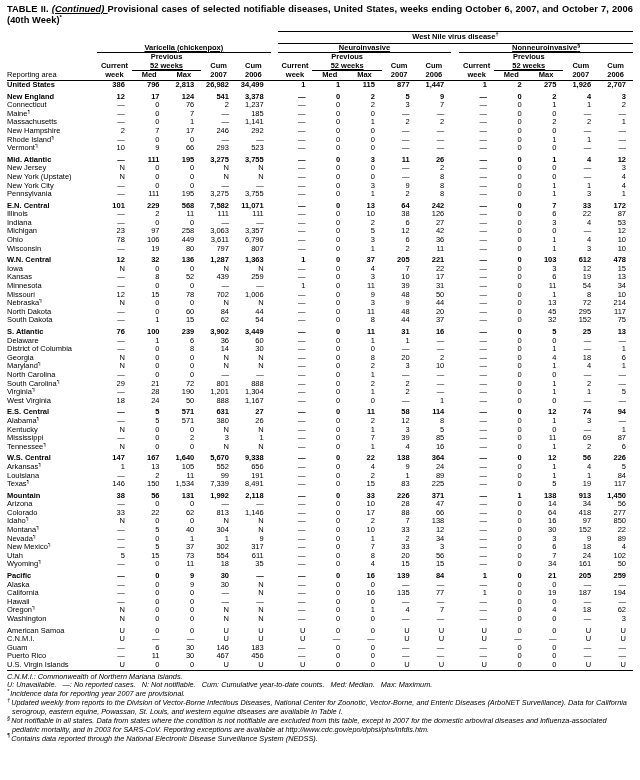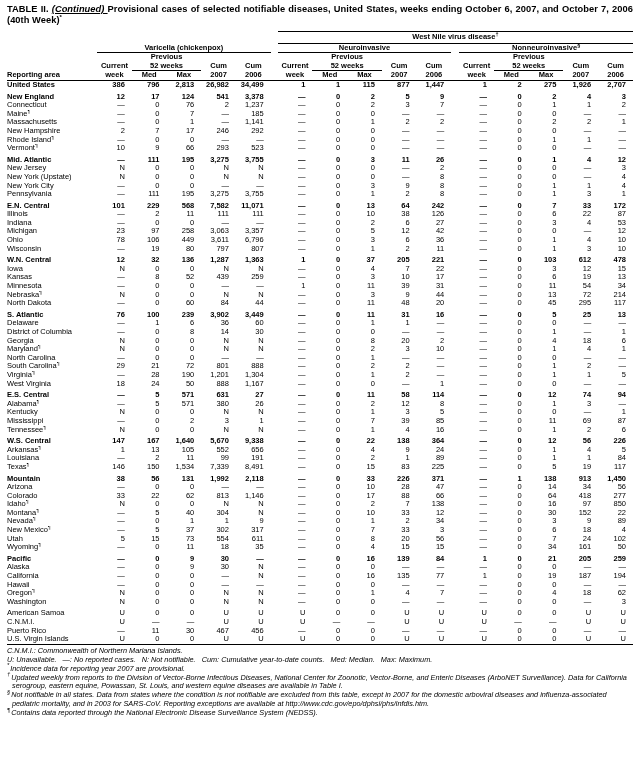--- a/index.html
+++ b/index.html
@@ -12,23 +12,23 @@
   .doc-title .bi{font-style:italic;text-decoration:underline;}
   .doc-title sup{font-size:6px;vertical-align:super;line-height:0;}
 
   table.tbl{border-collapse:collapse;table-layout:fixed;width:626px;
             margin-top:5px;border-bottom:1px solid #000;}
   .tbl td{padding:0;font-size:7.5px;line-height:8.6px;vertical-align:bottom;
           overflow:hidden;white-space:nowrap;}
   thead td{font-weight:bold;font-size:7.5px;text-align:center;line-height:9px;}
   thead .wnv-cell{border-top:1px solid #000;border-bottom:1px solid #000;
                   height:11px;vertical-align:middle;}
-  thead .rule-b{border-bottom:1px solid #000;}
+  thead .rule-b{border-bottom:1px solid #000;text-decoration:underline;}
   thead tr.hrow-last td{border-bottom:1.7px solid #000;}
-  thead td.ra{text-align:left;font-weight:bold;}
+  thead td.ra{text-align:left;font-weight:normal;}
   sup{font-size:5.5px;vertical-align:super;line-height:0;}
 
   tbody tr{height:8.6px;}
   tbody td.area{text-align:left;}
   tbody td.num{text-align:right;padding-right:7px;}
   tbody tr.bold-row td{font-weight:bold;}
   tbody tr.gap{height:3px;}
   tbody tr.gap td{height:3px;line-height:3px;font-size:1px;}
 
   .footnotes{margin-top:2px;font-size:7.3px;line-height:8.9px;width:626px;font-style:italic;}
@@ -598,20 +598,40 @@
           <td class="num">39</td>
           <td class="num">31</td>
           <td></td>
           <td class="num">—</td>
           <td class="num">0</td>
           <td class="num">11</td>
           <td class="num">54</td>
           <td class="num">34</td>
         </tr>
         <tr>
+          <td class="area">Missouri</td>
+          <td class="num">12</td>
+          <td class="num">15</td>
+          <td class="num">78</td>
+          <td class="num">702</td>
+          <td class="num">1,006</td>
+          <td></td>
+          <td class="num">—</td>
+          <td class="num">0</td>
+          <td class="num">9</td>
+          <td class="num">48</td>
+          <td class="num">50</td>
+          <td></td>
+          <td class="num">—</td>
+          <td class="num">0</td>
+          <td class="num">1</td>
+          <td class="num">8</td>
+          <td class="num">10</td>
+        </tr>
+        <tr>
           <td class="area">Nebraska<sup>¶</sup></td>
           <td class="num">N</td>
           <td class="num">0</td>
           <td class="num">0</td>
           <td class="num">N</td>
           <td class="num">N</td>
           <td></td>
           <td class="num">—</td>
           <td class="num">0</td>
           <td class="num">3</td>
@@ -636,20 +656,40 @@
           <td class="num">0</td>
           <td class="num">11</td>
           <td class="num">48</td>
           <td class="num">20</td>
           <td></td>
           <td class="num">—</td>
           <td class="num">0</td>
           <td class="num">45</td>
           <td class="num">295</td>
           <td class="num">117</td>
+        </tr>
+        <tr>
+          <td class="area">South Dakota</td>
+          <td class="num">—</td>
+          <td class="num">1</td>
+          <td class="num">15</td>
+          <td class="num">62</td>
+          <td class="num">54</td>
+          <td></td>
+          <td class="num">—</td>
+          <td class="num">0</td>
+          <td class="num">8</td>
+          <td class="num">44</td>
+          <td class="num">37</td>
+          <td></td>
+          <td class="num">—</td>
+          <td class="num">0</td>
+          <td class="num">32</td>
+          <td class="num">152</td>
+          <td class="num">75</td>
         </tr>
         <tr class="gap">
           <td colspan="18"></td>
         </tr>
         <tr class="bold-row">
           <td class="area">S. Atlantic</td>
           <td class="num">76</td>
           <td class="num">100</td>
           <td class="num">239</td>
           <td class="num">3,902</td>
@@ -1354,20 +1394,40 @@
           <td class="num">—</td>
           <td class="num">—</td>
           <td class="num">U</td>
           <td class="num">U</td>
           <td></td>
           <td class="num">U</td>
           <td class="num">—</td>
           <td class="num">—</td>
           <td class="num">U</td>
           <td class="num">U</td>
+        </tr>
+        <tr>
+          <td class="area">Guam</td>
+          <td class="num">—</td>
+          <td class="num">6</td>
+          <td class="num">30</td>
+          <td class="num">146</td>
+          <td class="num">183</td>
+          <td></td>
+          <td class="num">—</td>
+          <td class="num">0</td>
+          <td class="num">0</td>
+          <td class="num">—</td>
+          <td class="num">—</td>
+          <td></td>
+          <td class="num">—</td>
+          <td class="num">0</td>
+          <td class="num">0</td>
+          <td class="num">—</td>
+          <td class="num">—</td>
         </tr>
         <tr>
           <td class="area">Puerto Rico</td>
           <td class="num">—</td>
           <td class="num">11</td>
           <td class="num">30</td>
           <td class="num">467</td>
           <td class="num">456</td>
           <td></td>
           <td class="num">—</td>

